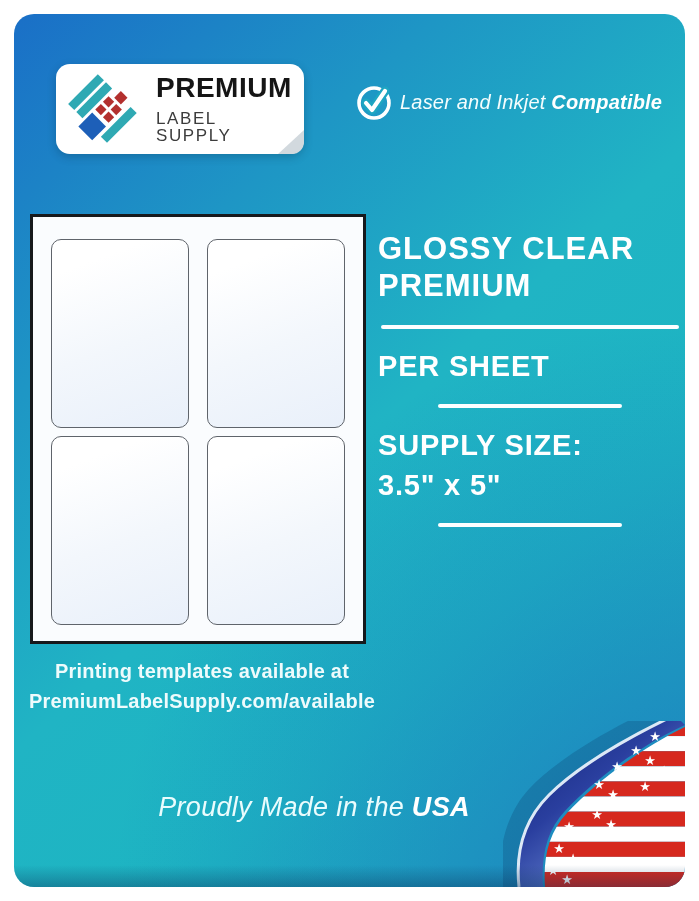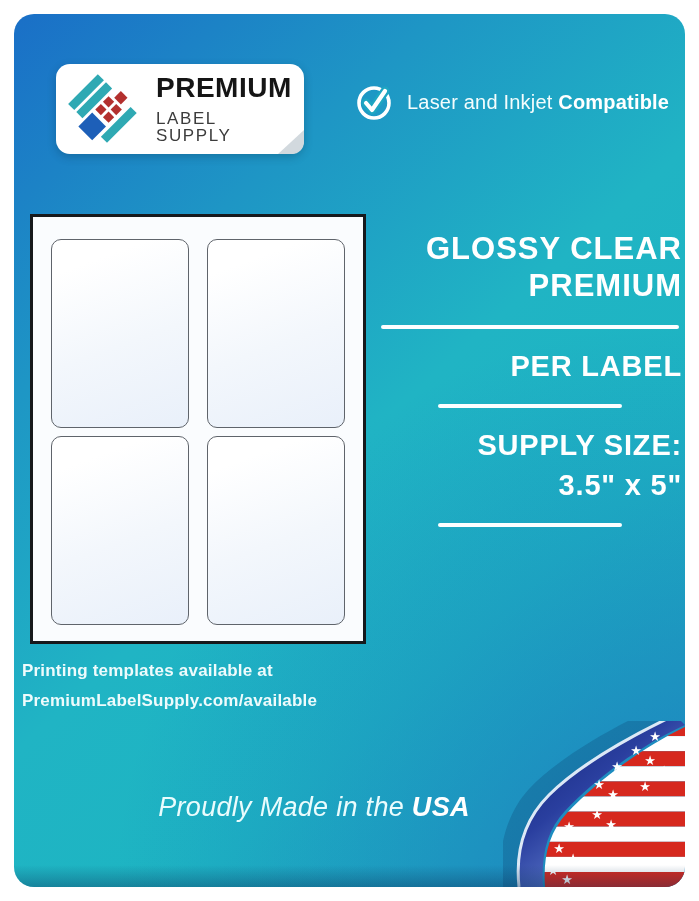--- a/index.html
+++ b/index.html
@@ -33,49 +33,49 @@
     border-style: solid; border-width: 0 0 24px 26px;
     border-color: transparent transparent #d2d9de transparent;
     border-bottom-right-radius: 12px;
   }
   .logo-mark { width: 96px; height: 84px; flex: 0 0 auto; }
   .logo-text { display: flex; flex-direction: column; line-height: 1; margin-left: 2px; }
   .logo-text .line1 { font-size: 28px; font-weight: 800; color: #151515; letter-spacing: 0.5px; }
   .logo-text .line2 { font-size: 17px; font-weight: 400; color: #3c3c3c; letter-spacing: 1.6px; margin-top: 8px; }
 
   
-  .compat { position: absolute; left: 340px; top: 68px; display: flex; align-items: center; gap: 13px; }
+  .compat { position: absolute; left: 340px; top: 68px; display: flex; align-items: center; gap: 6px; font-style: italic; }
   .compat svg { width: 40px; height: 40px; }
   .compat-text { color: #f4fdfd; font-size: 20px; font-weight: 500; letter-spacing: 0.2px; }
   .compat-text b { font-weight: 800; color: #ffffff; }
 
   
   .sheet {
     position: absolute; left: 16px; top: 200px; width: 336px; height: 430px;
     background: #fafcfe; border: 3px solid #17191c;
     display: grid; grid-template-columns: 1fr 1fr; grid-template-rows: 1fr 1fr;
     gap: 8px 18px; padding: 22px 18px 16px 18px;
   }
   .label-cell {
     border: 1.6px solid #5f646b; border-radius: 10px;
     background: linear-gradient(160deg, #ffffff 15%, #f3f7fc 55%, #e9f0fa 100%);
   }
 
   
-  .info-col { position: absolute; left: 364px; top: 216px; width: 304px; text-align: right; color: #ffffff; }
+  .info-col { position: absolute; left: 364px; top: 216px; width: 304px; text-align: left; color: #ffffff; }
   .headline { font-size: 31px; font-weight: 800; line-height: 37px; letter-spacing: 1px; }
   .divider { height: 4px; background: #fdfeff; border-radius: 2px; margin: 0 auto; }
   .divider.wide { width: 298px; margin-top: 21px; }
   .divider.narrow { width: 184px; }
   .spec { font-size: 29px; font-weight: 800; line-height: 40px; letter-spacing: 0.8px; margin-top: 17px; margin-bottom: 18px; }
 
   
   .templates-note {
-    position: absolute; left: 8px; top: 642px; width: 360px; text-align: left;
-    color: #eefbfc; font-size: 17px; font-weight: 700; line-height: 30px; letter-spacing: 0.2px;
+    position: absolute; left: 8px; top: 642px; width: 360px; text-align: center;
+    color: #eefbfc; font-size: 20px; font-weight: 700; line-height: 30px; letter-spacing: 0.2px;
   }
 
   
   .made-usa {
     position: absolute; left: 40px; top: 762px; width: 520px; text-align: center;
     color: #eafcfd; font-size: 27px; font-style: italic; font-weight: 500; letter-spacing: 0.3px; margin-top: 16px;
   }
   .made-usa b { font-weight: 800; color: #ffffff; }
 
   
@@ -124,21 +124,21 @@
       <div class="label-cell"></div>
     </div>
 
     <div class="info-col">
       <div class="headline">
         <div>GLOSSY CLEAR</div>
         <div>PREMIUM</div>
       </div>
       <div class="divider wide"></div>
       <div class="spec">
-        <div>PER LABEL</div>
+        <div>PER SHEET</div>
       </div>
       <div class="divider narrow"></div>
       <div class="spec">
         <div>SUPPLY SIZE:</div>
         <div>3.5" x 5"</div>
       </div>
       <div class="divider narrow"></div>
     </div>
 
     <div class="templates-note">

